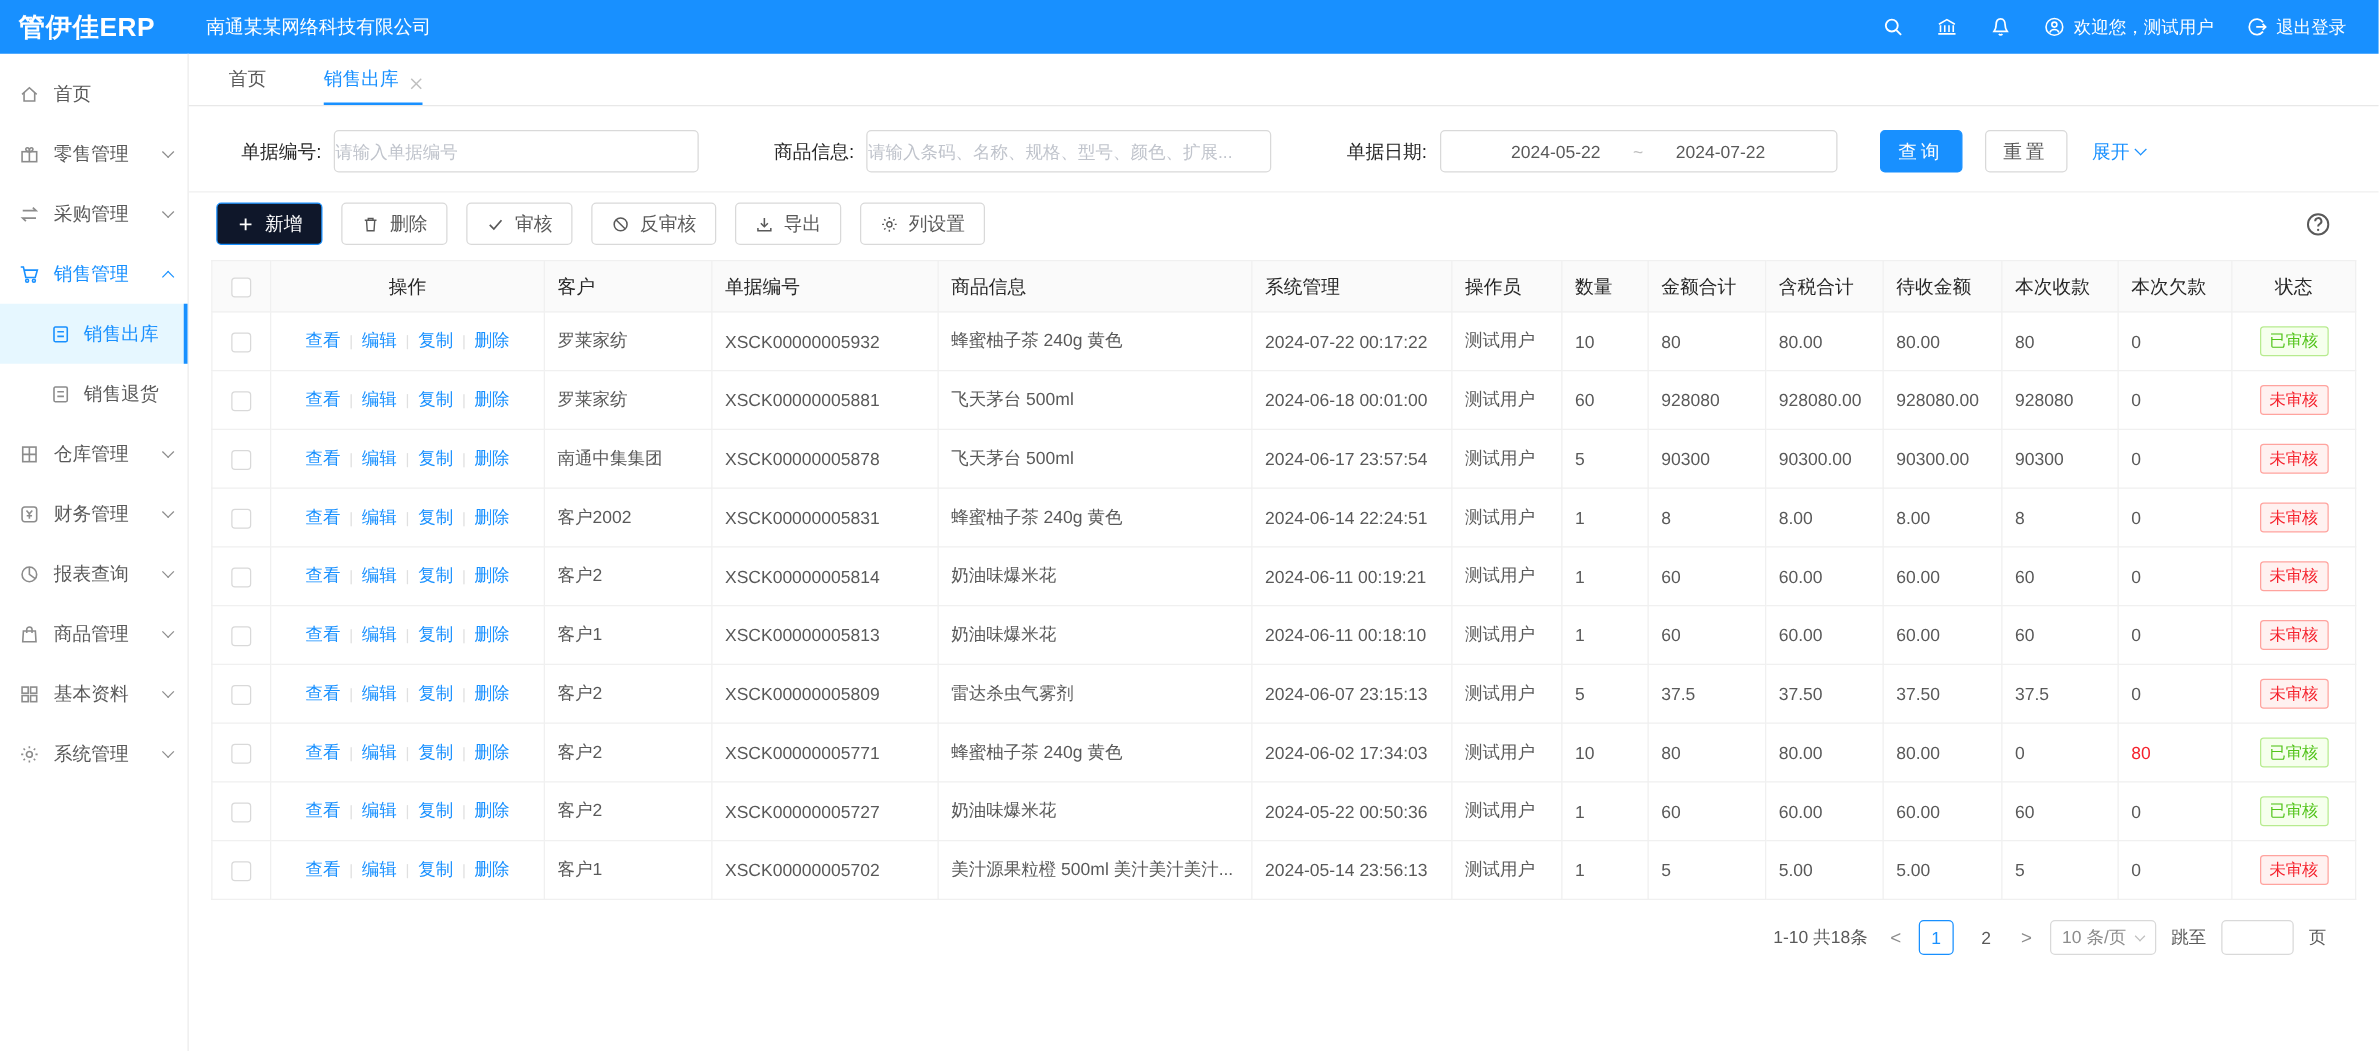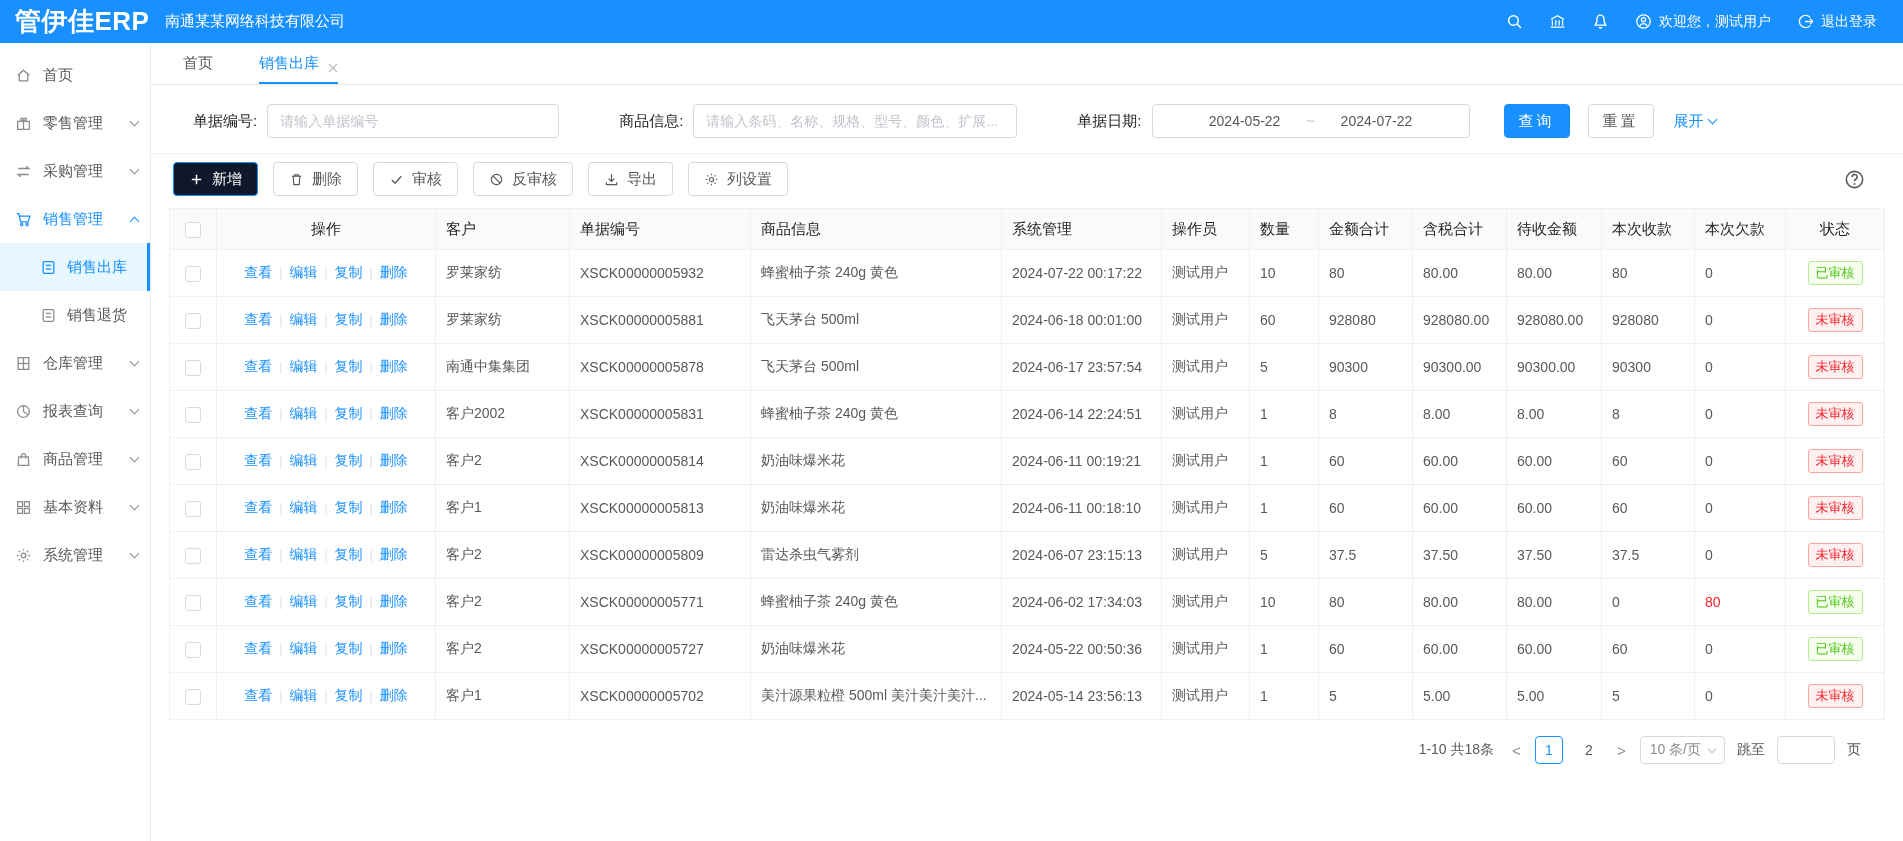--- a/index.html
+++ b/index.html
@@ -1,21 +1,21 @@
 <!DOCTYPE html>
 <html><head>
 <meta charset="utf-8">
 <style>
   * { box-sizing: border-box; margin: 0; padding: 0; }
   html,body { width:1903px; height:841px; overflow:hidden; background:#fff;
     font-family:"Liberation Sans","DejaVu Sans",sans-serif; }
 
   
   .topbar { height:43px; background:#1890ff; display:flex; align-items:center; color:#fff; }
-  .logo { width:151px; padding-left:15px; font-size:26px; font-weight:bold; letter-spacing:.5px; flex-shrink:0; }
+  .logo { width:151px; padding-left:15px; font-size:21px; font-weight:bold; letter-spacing:.5px; flex-shrink:0; }
   .company { font-size:15px; margin-left:14px; }
   .topbar-right { margin-left:auto; display:flex; align-items:center; gap:26px; padding-right:26px; font-size:14px; }
   .tb-icon { width:17px; height:17px; display:block; }
   .tb-group { display:flex; align-items:center; gap:7px; cursor:pointer; }
 
   
   .layout { display:flex; height:798px; }
   .sidebar { width:151px; flex-shrink:0; border-right:1px solid #ececec; padding-top:8px; }
   .side-item { height:48px; display:flex; align-items:center; padding:0 12px 0 15px;
     color:#595959; font-size:15px; cursor:pointer; position:relative; }
@@ -36,21 +36,21 @@
   .tabbar { height:42px; border-bottom:1px solid #e8e8e8; display:flex; align-items:stretch;
     padding-left:32px; gap:46px; flex-shrink:0; }
   .tab { font-size:15px; color:#595959; display:flex; align-items:center; gap:9px; cursor:pointer;
     border-bottom:2px solid transparent; padding-top:2px; }
   .tab.active { color:#1890ff; border-bottom-color:#1890ff; }
   .tab-close { width:10px; height:10px; color:#bfbfbf; display:block; }
 
   
   .filter-row { display:flex; align-items:center; padding:19px 20px 15px 42px; border-bottom:1px solid #f0f0f0; flex-shrink:0; }
   .f-label { font-size:15px; color:#262626; white-space:nowrap; }
-  .f-input { height:34px; border:1px solid #d9d9d9; border-radius:4px; padding:0 12px; font-size:14px;
+  .f-input { height:34px; border:1px solid #d9d9d9; border-radius:4px; padding:0 0; font-size:14px;
     color:#737373; outline:none; font-family:inherit; }
   .f-input::placeholder { color:#c0c4cc; }
   .bill-input { width:292px; margin-left:10px; margin-right:60px; }
   .prod-input { width:324px; margin-left:10px; margin-right:60px; }
   .date-box { width:318px; height:34px; border:1px solid #d9d9d9; border-radius:4px; margin-left:10px;
     display:flex; align-items:center; justify-content:center; gap:26px; font-size:14px; color:#595959; margin-right:34px; }
   .btn { height:34px; border-radius:4px; font-size:15px; display:flex; align-items:center; justify-content:center;
     cursor:pointer; letter-spacing:3px; padding:0 14px; white-space:nowrap; font-family:inherit; }
   .btn-primary { background:#1890ff; color:#fff; border:1px solid #1890ff; }
   .btn-plain { background:#fff; color:#595959; border:1px solid #d9d9d9; margin-left:18px; }
@@ -204,20 +204,30 @@
           </svg></span>
       <span>销售退货</span>
     </div>
     <div class="side-item">
       <span class="s-icon"><svg viewBox="0 0 16 16" fill="none" stroke="currentColor" stroke-width="1.2">
             <rect x="3" y="2.5" width="10" height="11"></rect>
             <line x1="3" y1="8" x2="13" y2="8"></line>
             <line x1="8" y1="2.5" x2="8" y2="13.5"></line>
           </svg></span>
       <span>仓库管理</span>
+      <span class="chev"></span>
+    </div>
+    <div class="side-item">
+      <span class="s-icon"><svg viewBox="0 0 16 16" fill="none" stroke="currentColor" stroke-width="1.2">
+            <rect x="2.5" y="2.5" width="11" height="11" rx="2"></rect>
+            <path d="M5.8 5 L8 7.6 L10.2 5"></path>
+            <line x1="8" y1="7.6" x2="8" y2="11.3"></line>
+            <line x1="6" y1="9" x2="10" y2="9"></line>
+          </svg></span>
+      <span>财务管理</span>
       <span class="chev"></span>
     </div>
     <div class="side-item">
       <span class="s-icon"><svg viewBox="0 0 16 16" fill="none" stroke="currentColor" stroke-width="1.2">
             <circle cx="8" cy="8" r="5.5"></circle>
             <path d="M8 2.5 V8 L12.4 11.2"></path>
           </svg></span>
       <span>报表查询</span>
       <span class="chev"></span>
     </div>

